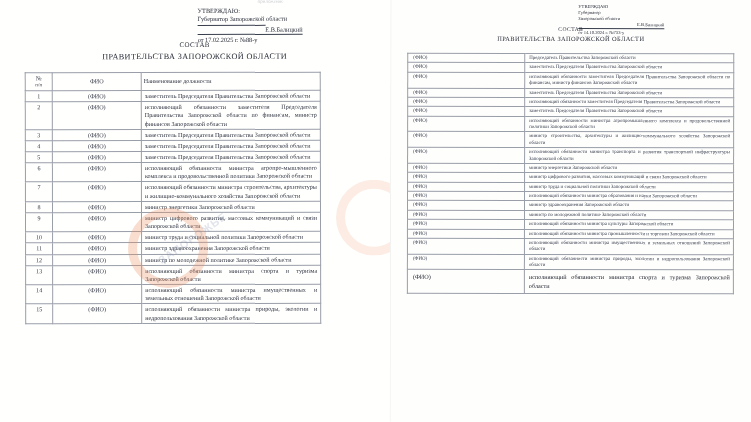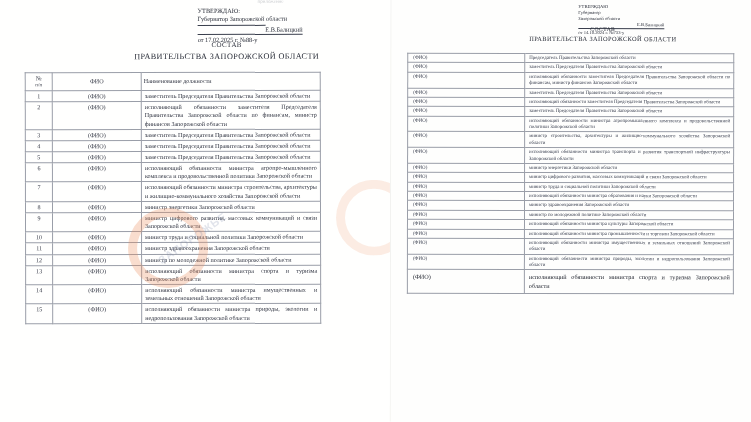--- a/index.html
+++ b/index.html
@@ -79,21 +79,20 @@
     color: rgba(90,95,110,0.35);
     white-space: nowrap;
   }
 
   .doc-title {
     position: absolute;
     width: 100%;
     text-align: center;
     letter-spacing: 0.4px;
     z-index: 2;
-    padding-left: 32px;
   }
 
   
   table {
     border-collapse: collapse;
     position: absolute;
     table-layout: fixed;
     z-index: 2;
     background: transparent;
   }

